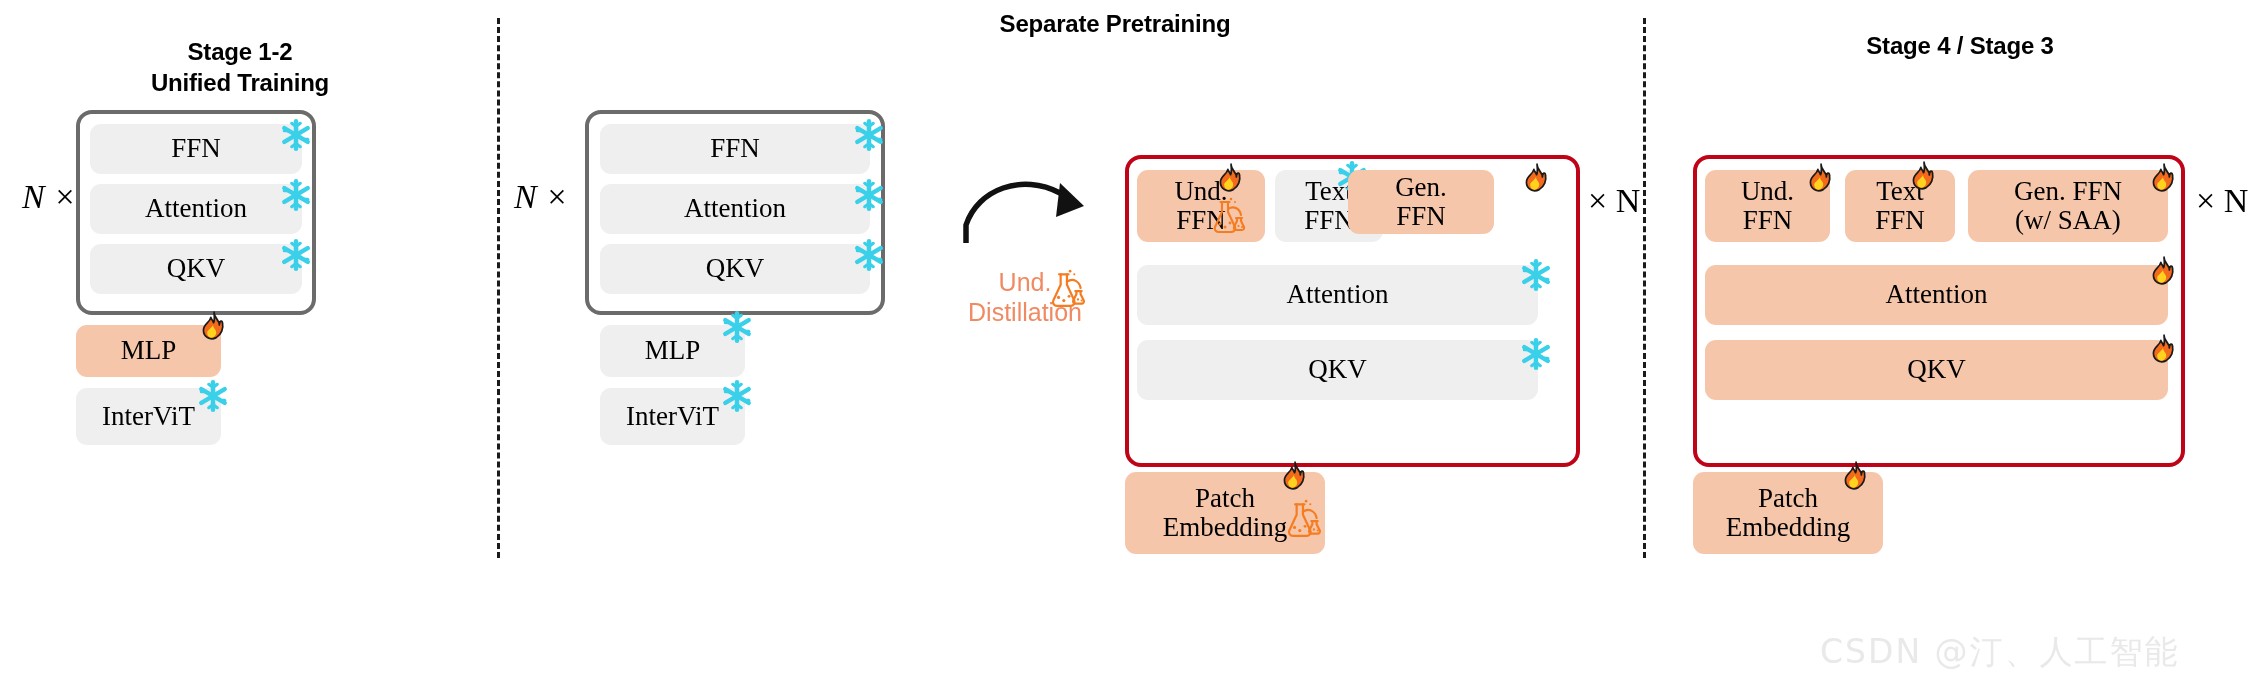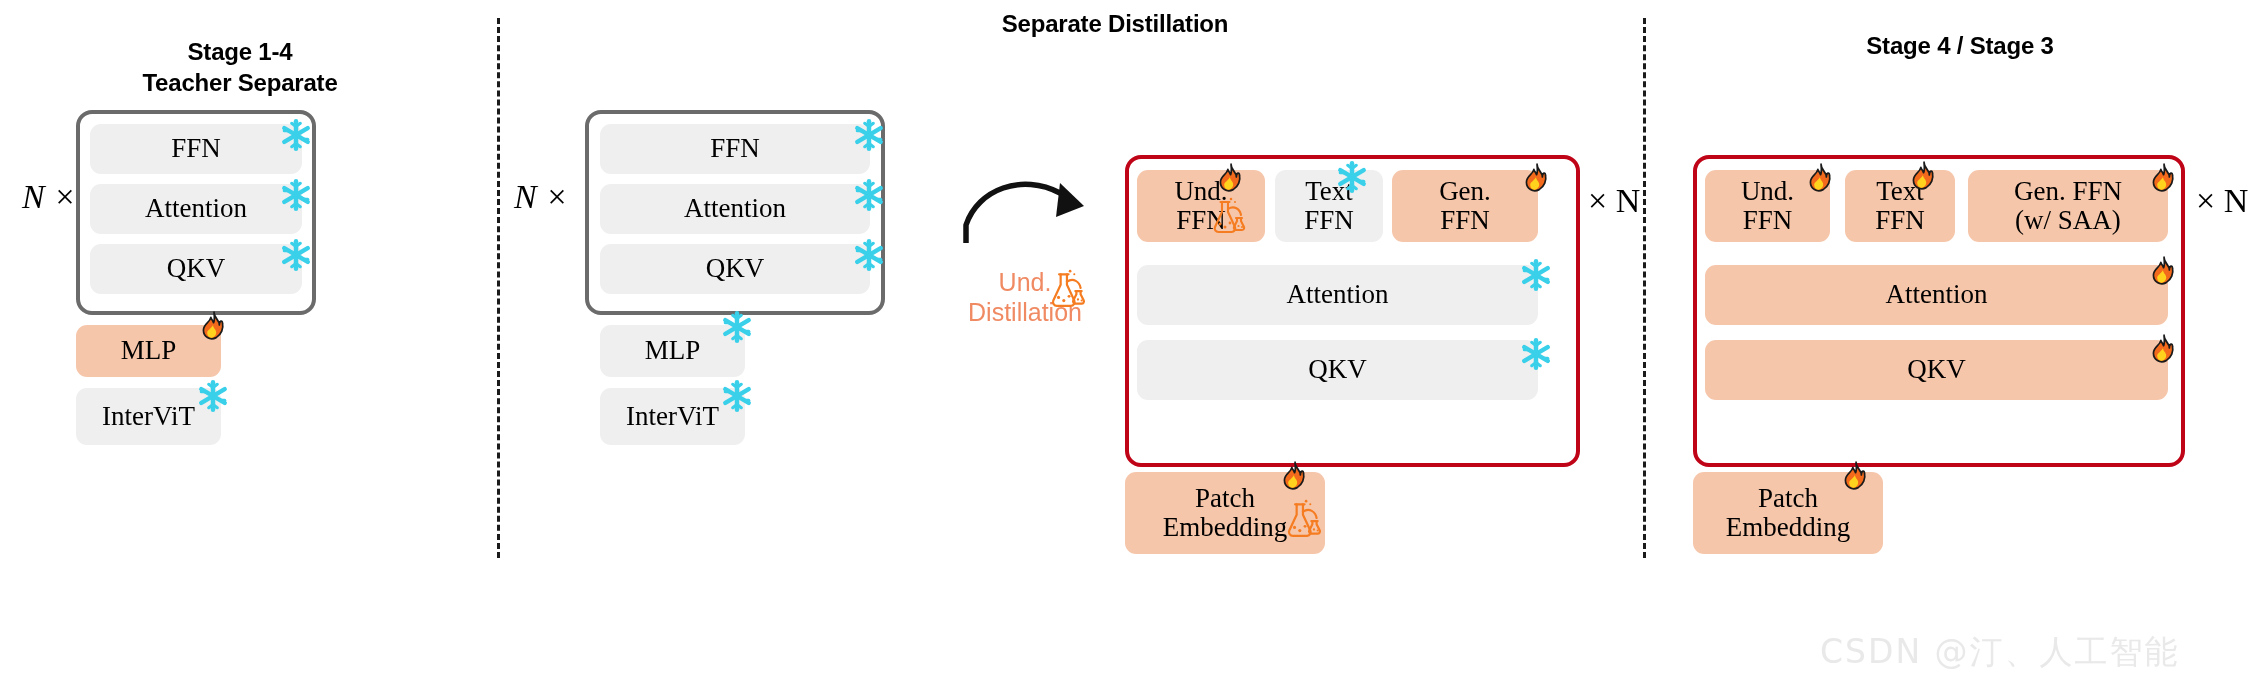--- a/index.html
+++ b/index.html
@@ -110,22 +110,22 @@
 </style>
 </head>
 <body>
 
 <div class="canvas">
 
   <div class="divider" style="left:497px; top:18px; height:540px;"></div>
   <div class="divider" style="left:1643px; top:18px; height:540px;"></div>
 
   <div class="col-title t-big" style="left:40px; top:36px; width:400px;">
-    <span class="line">Stage 1-4</span>
-    <span class="line">Teacher Separate</span>
+    <span class="line">Stage 1-2</span>
+    <span class="line">Unified Training</span>
   </div>
 
   <div class="nx" style="left:22px; top:178px;">
     <i>N ×</i>
   </div>
 
   <div class="group-box group-gray" style="left:76px; top:110px; width:240px; height:205px;"></div>
 
   <div class="blk blk-gray" style="left:90px; top:124px; width:212px; height:50px;">FFN</div>
   <div class="badge" style="left:279px; top:118px;">
@@ -209,21 +209,21 @@
           <path d="M16 24 L12 27"></path>
           <path d="M16 24 L20 27"></path>
           <path d="M9 12 L5 12"></path>
           <path d="M23 20 L27 20"></path>
         </g>
         <circle cx="16" cy="16" r="2.6" fill="#3ad0ea"></circle>
       </svg>
   </div>
 
   <div class="col-title t-big" style="left:585px; top:8px; width:1060px;">
-    <span class="line">Separate Distillation</span>
+    <span class="line">Separate Pretraining</span>
   </div>
 
   <div class="nx" style="left:514px; top:178px;">
     <i>N ×</i>
   </div>
 
   <div class="group-box group-gray" style="left:585px; top:110px; width:300px; height:205px;"></div>
 
   <div class="blk blk-gray" style="left:600px; top:124px; width:270px; height:50px;">FFN</div>
 
@@ -400,21 +400,21 @@
           <path d="M16 8 L20 5"></path>
           <path d="M16 24 L12 27"></path>
           <path d="M16 24 L20 27"></path>
           <path d="M9 12 L5 12"></path>
           <path d="M23 20 L27 20"></path>
         </g>
         <circle cx="16" cy="16" r="2.6" fill="#3ad0ea"></circle>
       </svg>
   </div>
 
-  <div class="blk blk-orange" style="left:1392px; top:170px; width:146px; height:72px;">Gen.
+  <div class="blk blk-orange" style="left:1348px; top:170px; width:146px; height:64px;">Gen.
 FFN</div>
   <div class="badge" style="left:1519px; top:162px;">
     <svg viewBox="0 0 32 32">
         <path d="M17 2 C17 8 22 9 22 14 C22 10 25 9 25 13 C26 17 24 23 19 26 C13 29 7 25 7 19 C7 13 13 12 14 7 C14.8 9.5 16 10 16.5 12 C18 9 17 5 17 2 Z" fill="#f36a1c" stroke="#1a1a1a" stroke-width="1.6" stroke-linejoin="round"></path>
         <path d="M16 14 C16 17 19 18 19 21 C19 24 17 26 14.5 26 C12 26 10.5 24 10.5 21.5 C10.5 18.5 14 18 16 14 Z" fill="#ffd21e"></path>
       </svg>
   </div>
 
   <div class="blk blk-gray" style="left:1137px; top:265px; width:401px; height:60px;">Attention</div>
   <div class="badge" style="left:1519px; top:258px;">

